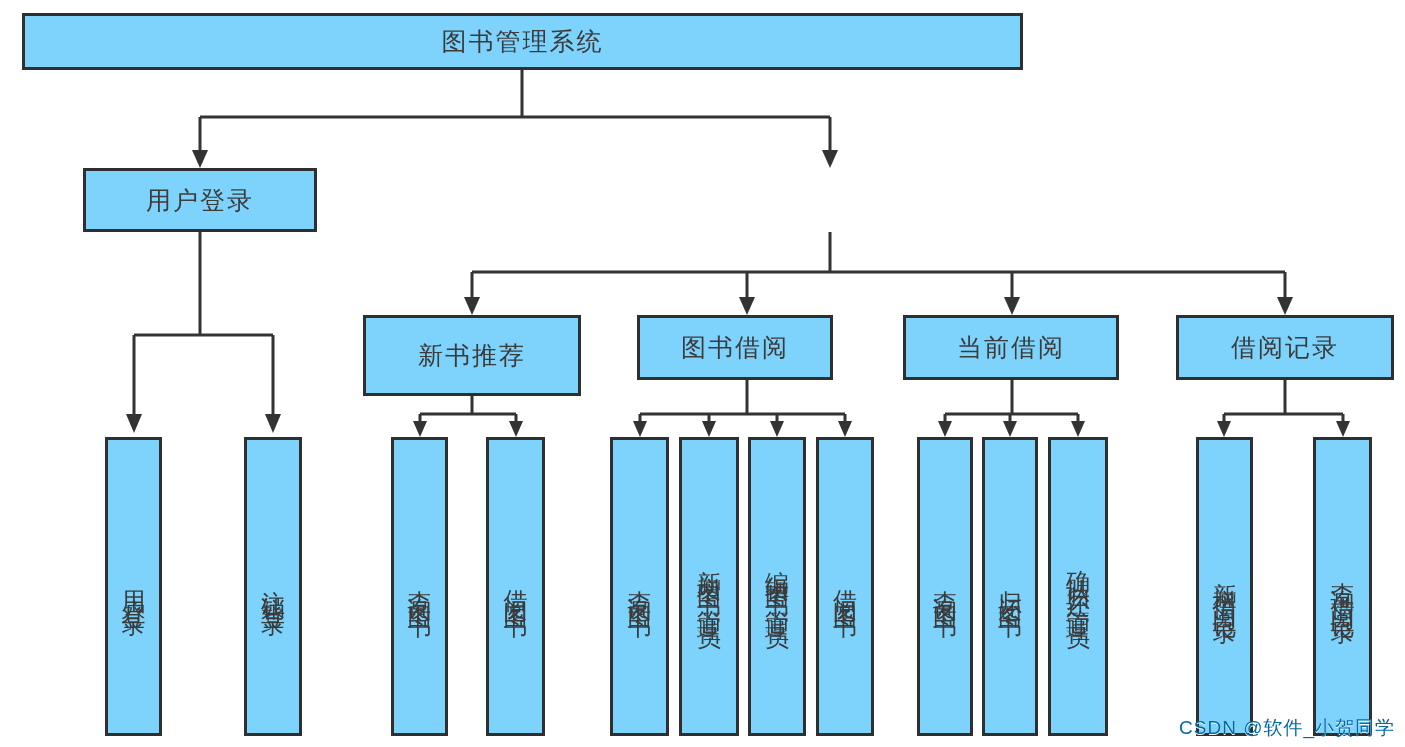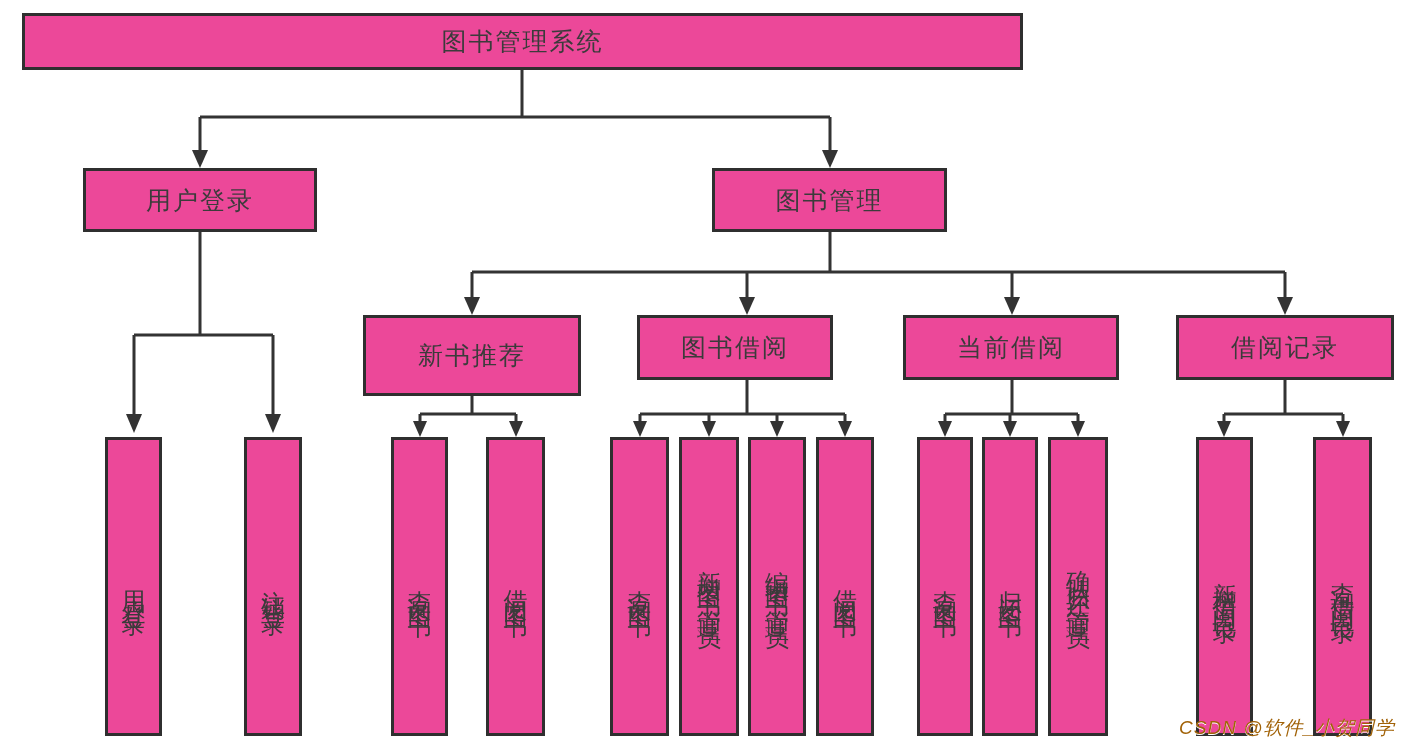--- a/index.html
+++ b/index.html
@@ -9,42 +9,41 @@
     position: relative; overflow: hidden;
     font-family: "Liberation Sans", "DejaVu Sans", sans-serif;
     color: #3b3b3b;
   }
   .canvas { position: absolute; left: 0; top: 0; width: 1405px; height: 747px; }
   svg.connectors { position: absolute; left: 0; top: 0; pointer-events: none; }
   svg.connectors path { stroke: #333333; stroke-width: 3; fill: none; }
   svg.connectors polygon { fill: #333333; stroke: none; }
   .node {
     position: absolute;
-    background: #ec4899;
+    background: #7dd3fc;
     border: 3px solid #2f2f2f;
     display: flex; align-items: center; justify-content: center;
     color: #3b3b3b;
   }
   .hbox .node-label { font-size: 25px; letter-spacing: 2px; white-space: nowrap; }
   .vbox { top: 437px; height: 299px; }
   .vbox .node-label {
     writing-mode: vertical-rl;
     font-size: 24px;
     letter-spacing: 8px;
     line-height: 1;
     white-space: nowrap;
   }
   .watermark {
     position: absolute;
     right: 10px; bottom: 6px;
     font-size: 19px;
-    color: #a16207;
+    color: #0369a1;
     letter-spacing: 1px;
     text-shadow: 0 1px 0 #ffffff;
-    font-style: italic;
   }
 </style>
 </head>
 <body>
 
 <div class="canvas">
 
   <svg class="connectors" width="1405" height="747">
 
     <g>
@@ -95,23 +94,20 @@
     </g>
   </svg>
 
   <div class="node hbox" style="left:22px; top:13px; width:1001px; height:57px;">
     <span class="node-label">图书管理系统</span>
   </div>
 
   <div class="node hbox" style="left:83px; top:168px; width:234px; height:64px;">
     <span class="node-label">用户登录</span>
   </div>
-  <div class="node hbox" style="left:712px; top:168px; width:235px; height:64px;">
-    <span class="node-label">图书管理</span>
-  </div>
 
   <div class="node hbox" style="left:363px; top:315px; width:218px; height:81px;">
     <span class="node-label">新书推荐</span>
   </div>
   <div class="node hbox" style="left:637px; top:315px; width:196px; height:65px;">
     <span class="node-label">图书借阅</span>
   </div>
   <div class="node hbox" style="left:903px; top:315px; width:216px; height:65px;justify-content:center;">
     <span class="node-label">当前借阅</span>
   </div>

